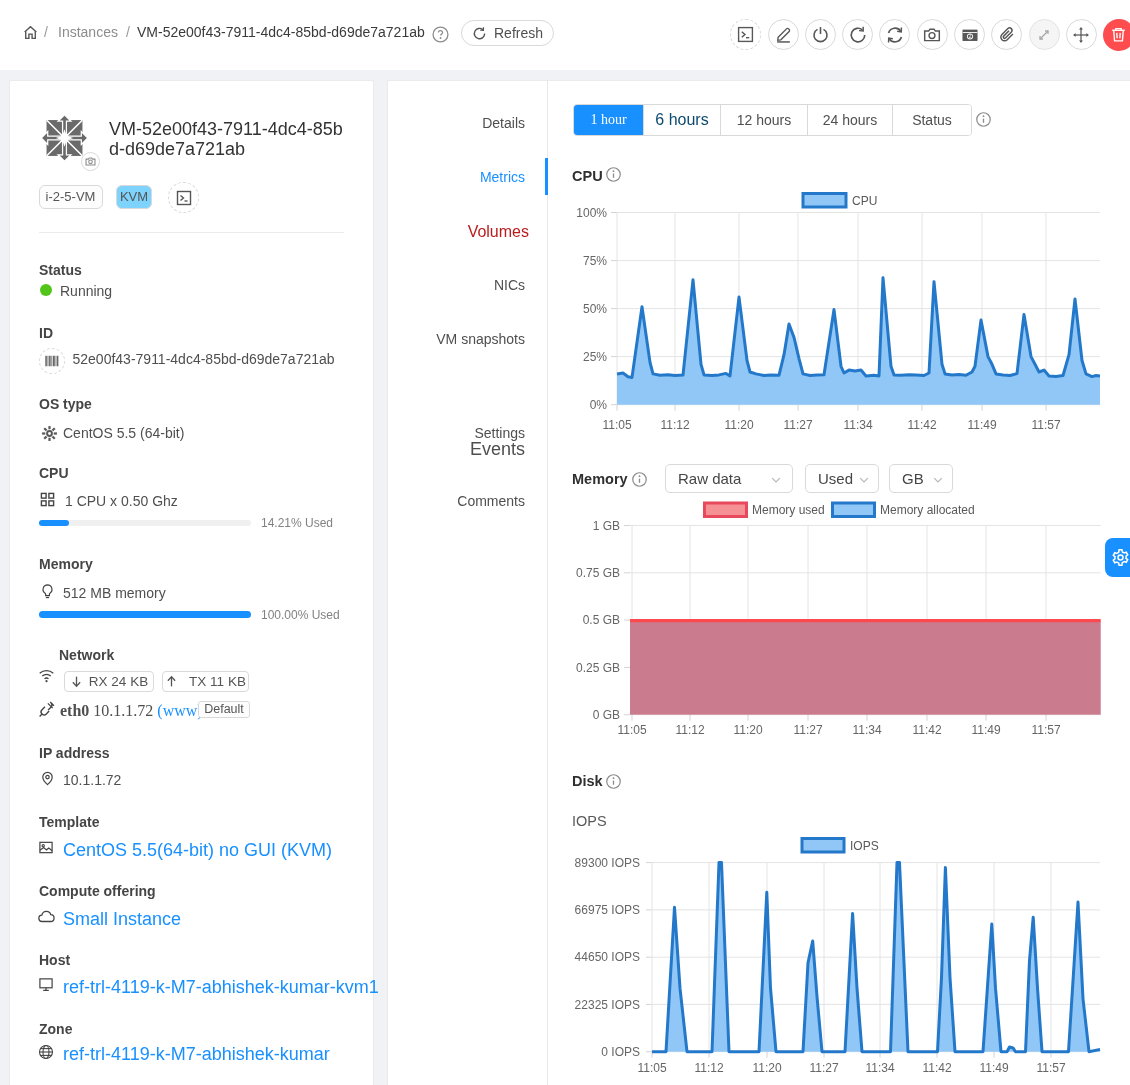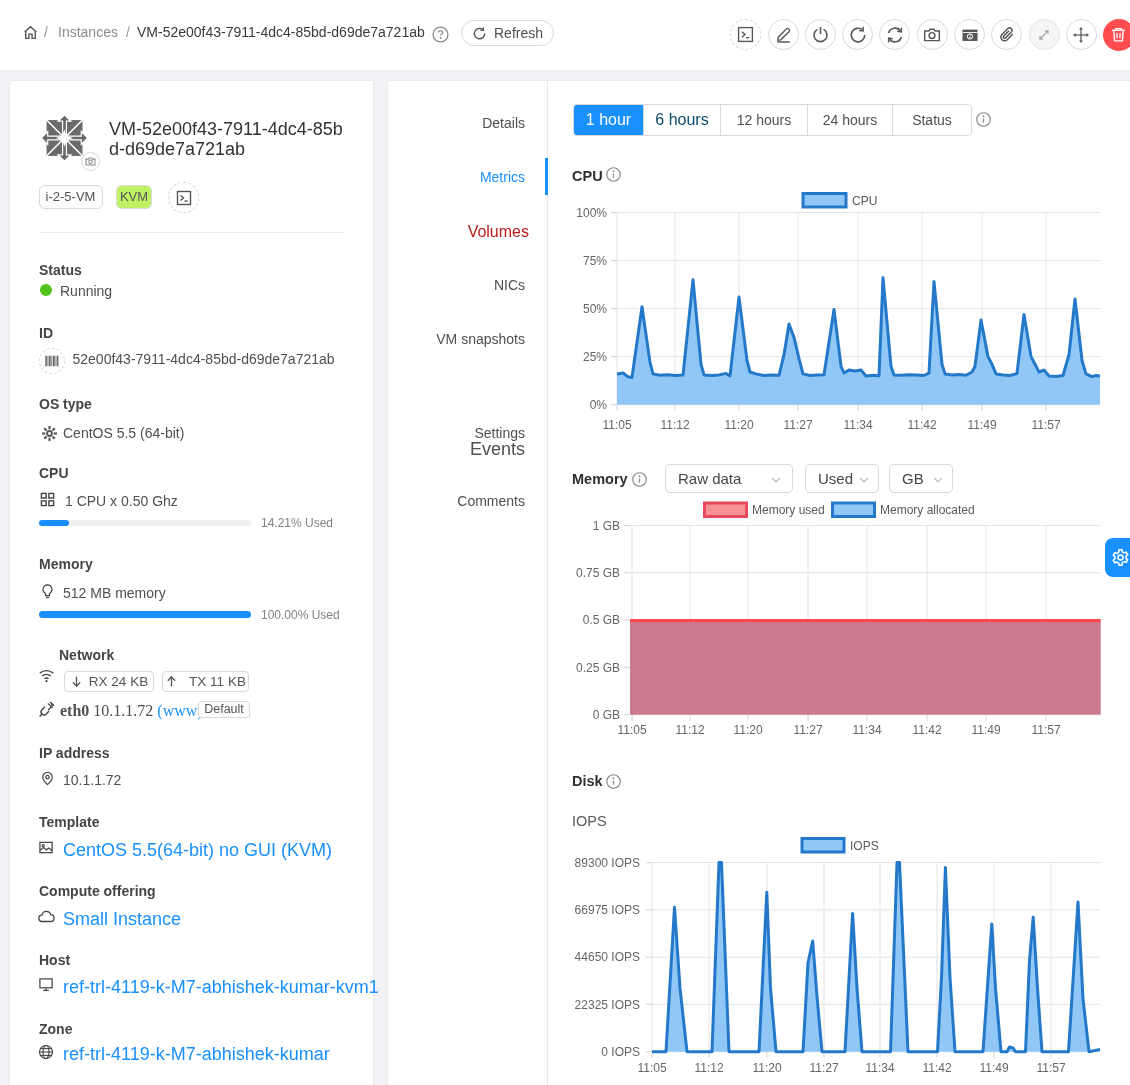--- a/index.html
+++ b/index.html
@@ -133,21 +133,21 @@
 </svg>
   </div>
 <div class="cir" style="position:absolute;left:80.5px;top:151.5px;width:19px;height:19px;">
     <svg width="11" height="11" viewBox="0 0 16 16" fill="none" stroke="#8c8c8c" stroke-width="1.6">
       <path d="M1.5 4.5 H5 L6.2 2.8 H9.8 L11 4.5 H14.5 V13 H1.5 Z"></path>
       <circle cx="8" cy="8.5" r="2.6"></circle>
     </svg>
   </div>
 <div style="position:absolute;left:109px;top:118.5px;width:245px;font-size:18px;line-height:20.5px;color:#333;">VM-52e00f43-7911-4dc4-85b<br>d-d69de7a721ab</div>
 <div style="position:absolute;border:1px solid #d9d9d9;border-radius:6px;background:#fdfdfd;display:flex;align-items:center;justify-content:center;font-size:13px;color:#555;left:38.5px;top:185px;width:64px;height:23.5px;">i-2-5-VM</div>
-<div style="position:absolute;border:1px solid #d9d9d9;border-radius:6px;background:#bef264;display:flex;align-items:center;justify-content:center;font-size:13px;color:#555;left:116px;top:185px;width:36px;height:23.5px;">KVM</div>
+<div style="position:absolute;border:1px solid #d9d9d9;border-radius:6px;background:#7dd3fc;display:flex;align-items:center;justify-content:center;font-size:13px;color:#555;left:116px;top:185px;width:36px;height:23.5px;">KVM</div>
 <div class="cir" style="position:absolute;left:168px;top:182px;width:31px;height:31px;border-style:dashed;">
     <svg width="16" height="16" viewBox="0 0 16 16" fill="none" stroke="#555" stroke-width="1.4">
       <rect x="1.5" y="1.5" width="13" height="13"></rect>
       <path d="M4.5 5.5 L7.5 8 L4.5 10.5"></path>
       <line x1="8.5" y1="11" x2="11.5" y2="11"></line>
     </svg>
   </div>
 <div style="position:absolute;left:39px;top:232px;width:305px;height:1px;background:#ececec;"></div>
 <div style="position:absolute;left:39px;top:261px;white-space:nowrap;"><span class="lbl">Status</span></div>
 <div style="position:absolute;left:40px;top:284px;width:12px;height:12px;border-radius:50%;background:#52c41a;"></div>
@@ -293,21 +293,21 @@
 <div style="position:absolute;left:388px;top:115.0px;width:137px;text-align:right;font-size:14px;color:#4f4f4f;">Details</div>
 <div style="position:absolute;left:388px;top:169.0px;width:137px;text-align:right;font-size:14px;color:#1890ff;">Metrics</div>
 <div style="position:absolute;left:392px;top:223.0px;width:137px;text-align:right;font-size:16px;color:#b91c1c;">Volumes</div>
 <div style="position:absolute;left:388px;top:277.0px;width:137px;text-align:right;font-size:14px;color:#4f4f4f;">NICs</div>
 <div style="position:absolute;left:388px;top:331.0px;width:137px;text-align:right;font-size:14px;color:#4f4f4f;">VM snapshots</div>
 <div style="position:absolute;left:388px;top:385.0px;width:137px;text-align:right;font-size:14px;color:#4f4f4f;margin-top:40px;">Settings</div>
 <div style="position:absolute;left:388px;top:439.0px;width:137px;text-align:right;font-size:18px;color:#4f4f4f;">Events</div>
 <div style="position:absolute;left:388px;top:493.0px;width:137px;text-align:right;font-size:14px;color:#4f4f4f;">Comments</div>
 <div style="position:absolute;left:544.5px;top:158px;width:3.5px;height:37px;background:#1890ff;"></div>
 <div style="position:absolute;left:573px;top:104px;display:flex;border:1px solid #d9d9d9;border-radius:4px;overflow:hidden;">
-    <div style="display:flex;align-items:center;justify-content:center;height:30px;width:69px;font-size:16px;background:#1890ff;color:#fff;">1 hour</div>
+    <div style="display:flex;align-items:center;justify-content:center;height:30px;width:69px;font-size:14px;background:#1890ff;color:#fff;font-family:Liberation Serif, serif;">1 hour</div>
     <div style="display:flex;align-items:center;justify-content:center;height:30px;width:77px;font-size:16px;background:#fff;color:#0c4a6e;border-left:1px solid #d9d9d9;">6 hours</div>
     <div style="display:flex;align-items:center;justify-content:center;height:30px;width:87px;font-size:14px;background:#fff;color:#4f4f4f;border-left:1px solid #d9d9d9;">12 hours</div>
     <div style="display:flex;align-items:center;justify-content:center;height:30px;width:85px;font-size:14px;background:#fff;color:#4f4f4f;border-left:1px solid #d9d9d9;">24 hours</div>
     <div style="display:flex;align-items:center;justify-content:center;height:30px;width:79px;font-size:14px;background:#fff;color:#4f4f4f;border-left:1px solid #d9d9d9;">Status</div>
   </div>
 <div style="position:absolute;left:975.5px;top:112px;width:15px;height:15px;">
     <svg width="15" height="15" viewBox="0 0 16 16" fill="none">
       <circle cx="8" cy="8" r="7.2" stroke="#8c8c8c" stroke-width="1.3"></circle>
       <line x1="8" y1="7" x2="8" y2="11.5" stroke="#8c8c8c" stroke-width="1.4"></line>
       <circle cx="8" cy="4.4" r="1" fill="#8c8c8c"></circle>

